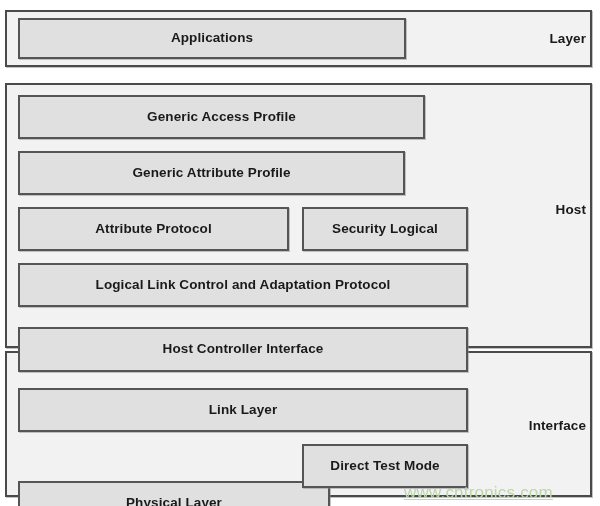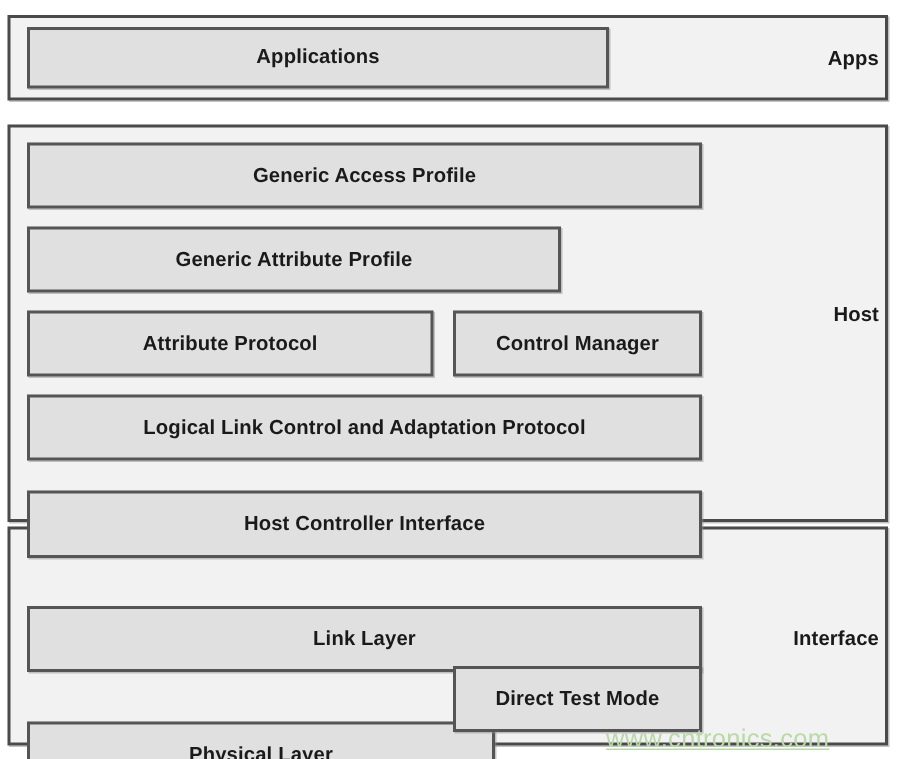--- a/index.html
+++ b/index.html
@@ -63,27 +63,27 @@
     font-size: 13.5px;
     font-weight: 600;
     color: #1a1a1a;
     letter-spacing: 0.1px;
     text-align: center;
     line-height: 1.1;
   }
 
   
   .b-applications { left: 18px;  top: 18px;  width: 388px; height: 41px; }
-  .b-gap          { left: 18px;  top: 95px;  width: 450px; height: 44px; }
-  .b-gatt         { left: 18px;  top: 151px; width: 356px; height: 44px; }
+  .b-gap          { left: 18px;  top: 95px;  width: 407px; height: 44px; }
+  .b-gatt         { left: 18px;  top: 151px; width: 387px; height: 44px; }
   .b-att          { left: 18px;  top: 207px; width: 271px; height: 44px; }
   .b-sm           { left: 302px; top: 207px; width: 166px; height: 44px; }
   .b-l2cap        { left: 18px;  top: 263px; width: 450px; height: 44px; }
   .b-hci          { left: 18px;  top: 327px; width: 450px; height: 45px; z-index: 5; }
-  .b-ll           { left: 18px;  top: 404px; width: 450px; height: 44px; }
+  .b-ll           { left: 18px;  top: 388px; width: 450px; height: 44px; }
   .b-phy          { left: 18px;  top: 456px; width: 312px; height: 44px; margin-top: 25px; }
   .b-dtm          { left: 302px; top: 444px; width: 166px; height: 44px; }
 
   
   .watermark {
     position: absolute;
     left: 404px;
     top: 483px;
     font-size: 17px;
     font-weight: 400;
@@ -98,42 +98,42 @@
 <body>
 
 <div id="stack">
 
   <div class="tier tier-apps"></div>
 
   <div class="tier tier-host"></div>
 
   <div class="tier tier-controller"></div>
 
-  <div class="tier-label label-apps">Apps</div>
+  <div class="tier-label label-apps">Layer</div>
   <div class="tier-label label-host">Host</div>
   <div class="tier-label label-controller">Interface</div>
 
   <div class="block b-applications">
     <span>Applications</span>
   </div>
 
   <div class="block b-gap">
     <span>Generic Access Profile</span>
   </div>
 
   <div class="block b-gatt">
     <span>Generic Attribute Profile</span>
   </div>
 
   <div class="block b-att">
     <span>Attribute Protocol</span>
   </div>
 
   <div class="block b-sm">
-    <span>Control Manager</span>
+    <span>Security Logical</span>
   </div>
 
   <div class="block b-l2cap">
     <span>Logical Link Control and Adaptation Protocol</span>
   </div>
 
   <div class="block b-hci">
     <span>Host Controller Interface</span>
   </div>
 

